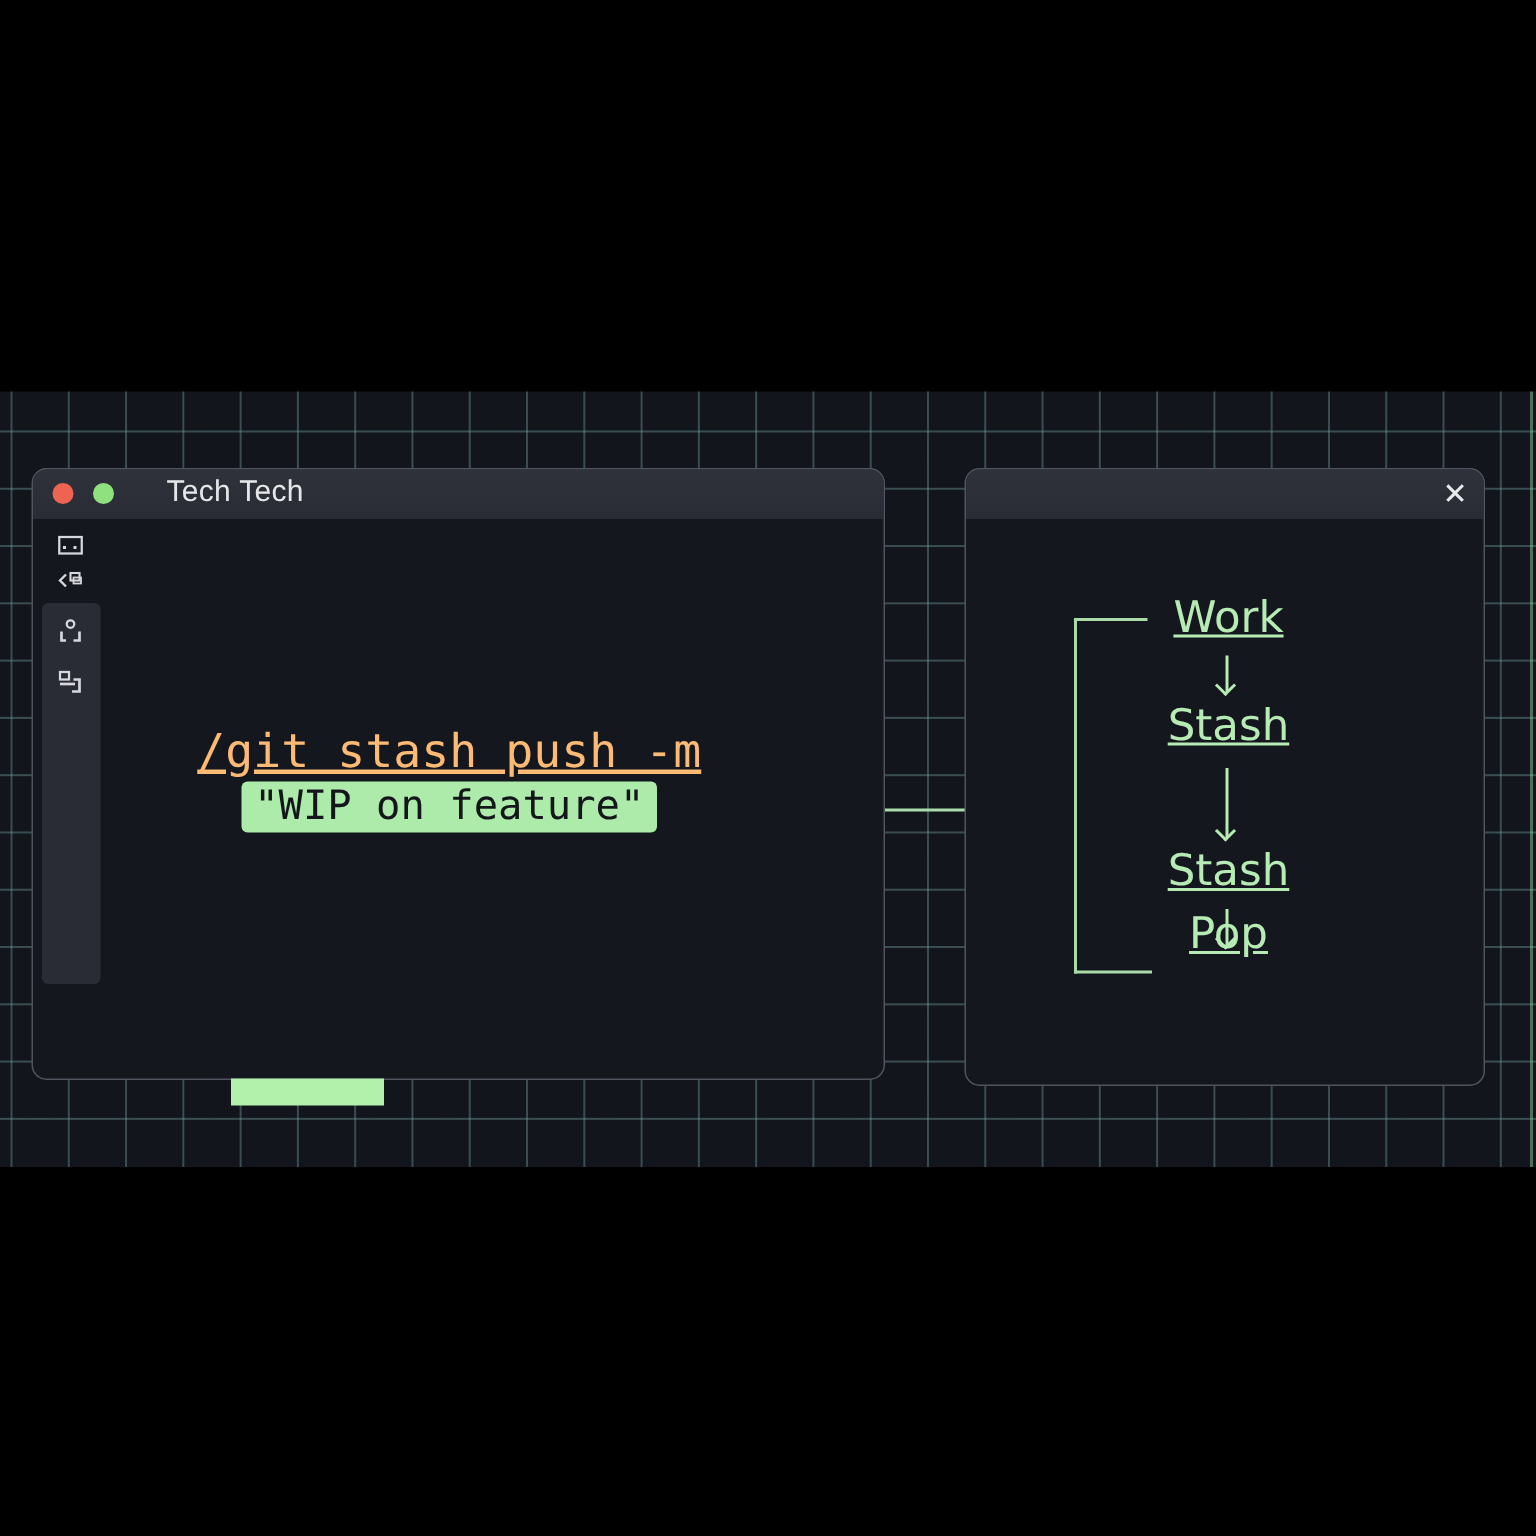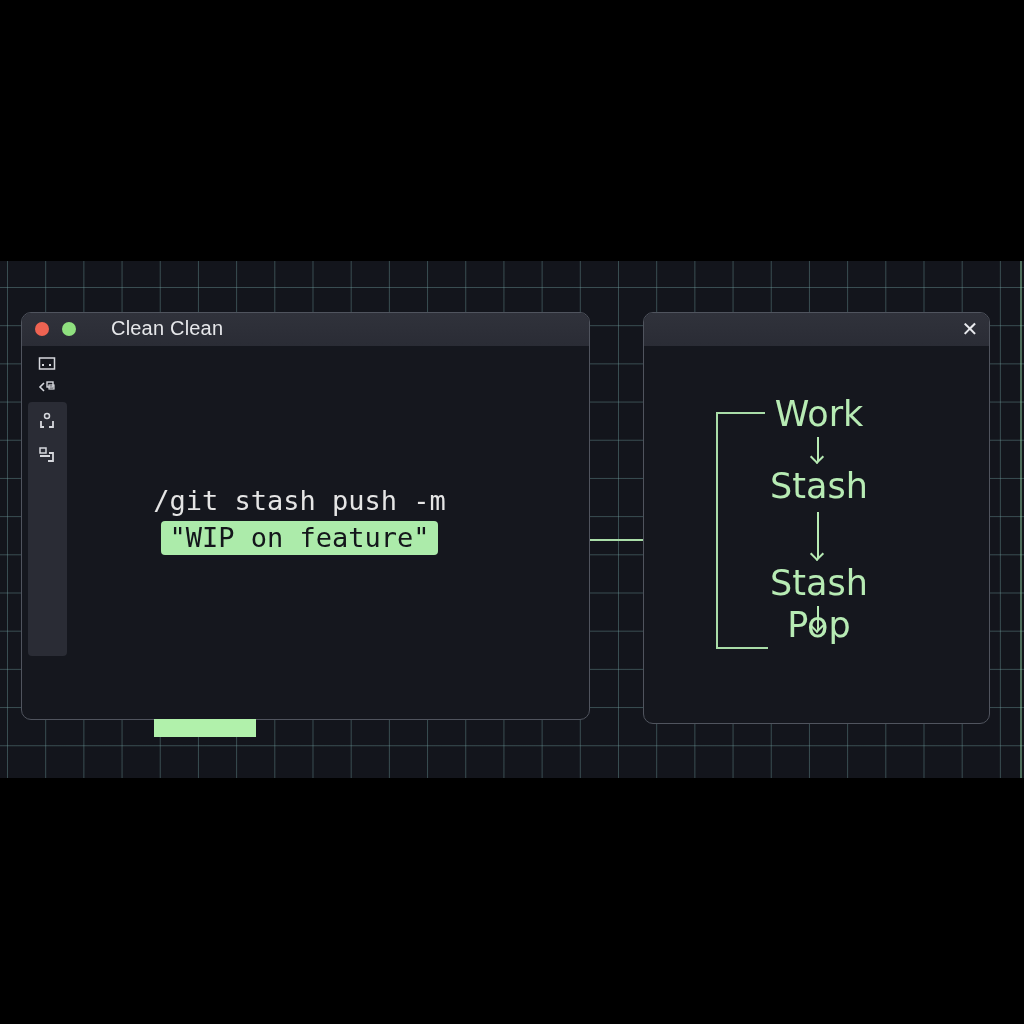--- a/index.html
+++ b/index.html
@@ -55,22 +55,23 @@
     .sidebar-panel {
       position: absolute; left: 6px; top: 89px; width: 39px; height: 254px;
       background: #2a2c35; border-radius: 4px;
     }
 
     .command {
       position: absolute; left: 0; top: 170px; width: 569px; text-align: center;
       font-family: "DejaVu Sans Mono", monospace;
     }
     .cmd-line1 {
-      font-size: 27px; color: #e5e5e5; line-height: 36px; display: block;
+      font-size: 31px; color: #fdba74; line-height: 36px; display: block;
       margin-left: -14px;
+      text-decoration: underline;
     }
     .cmd-line2 {
       display: inline-block; margin-top: 2px; margin-left: -14px;
       background: #acebaa; color: #14161b; font-size: 27px;
       padding: 0 8px; border-radius: 4px; line-height: 34px;
     }
 
     .status-tab {
       position: absolute; left: 154px; top: 719px; width: 102px; height: 18px;
       background: #b1f1ab;
@@ -88,22 +89,23 @@
       position: absolute; left: 716px; top: 412px; width: 49px; height: 2px;
       background: #a9dca8;
     }
     .bracket-bottom {
       position: absolute; left: 716px; top: 647px; width: 52px; height: 2px;
       background: #a9dca8;
     }
 
     .flow-label {
       position: absolute; width: 140px; text-align: center;
-      font-size: 35px; color: #b7ebb4; font-family: "DejaVu Sans", sans-serif;
+      font-size: 29px; color: #b7ebb4; font-family: "DejaVu Sans", sans-serif;
       left: 749px;
+      text-decoration: underline;
     }
     .arrow {
       position: absolute; left: 817px; width: 2px; background: #b7ebb4;
     }
     .arrow::after {
       content: ""; position: absolute; left: -5px; bottom: -1px;
       width: 8px; height: 8px;
       border-right: 2px solid #b7ebb4; border-bottom: 2px solid #b7ebb4;
       transform: rotate(45deg); transform-origin: center;
     }
@@ -111,21 +113,21 @@
 </head>
 <body>
 
 <div class="grid-band"></div>
 <div class="edge-glow"></div>
 
 <div class="window win-left">
   <div class="titlebar">
     <span class="dot dot-red"></span>
     <span class="dot dot-green"></span>
-    <span class="title">Clean Clean</span>
+    <span class="title">Tech Tech</span>
   </div>
 
   <div class="sidebar-panel"></div>
 
   <span class="tool-icon" style="top:43px;">
     <svg width="18" height="16" viewBox="0 0 18 16">
         <rect x="1.5" y="2" width="15" height="11" fill="none" stroke="#d6d8dd" stroke-width="1.5"></rect>
         <rect x="4" y="8" width="2" height="2" fill="#d6d8dd"></rect>
         <rect x="11" y="8" width="2" height="2" fill="#d6d8dd"></rect>
       </svg>

